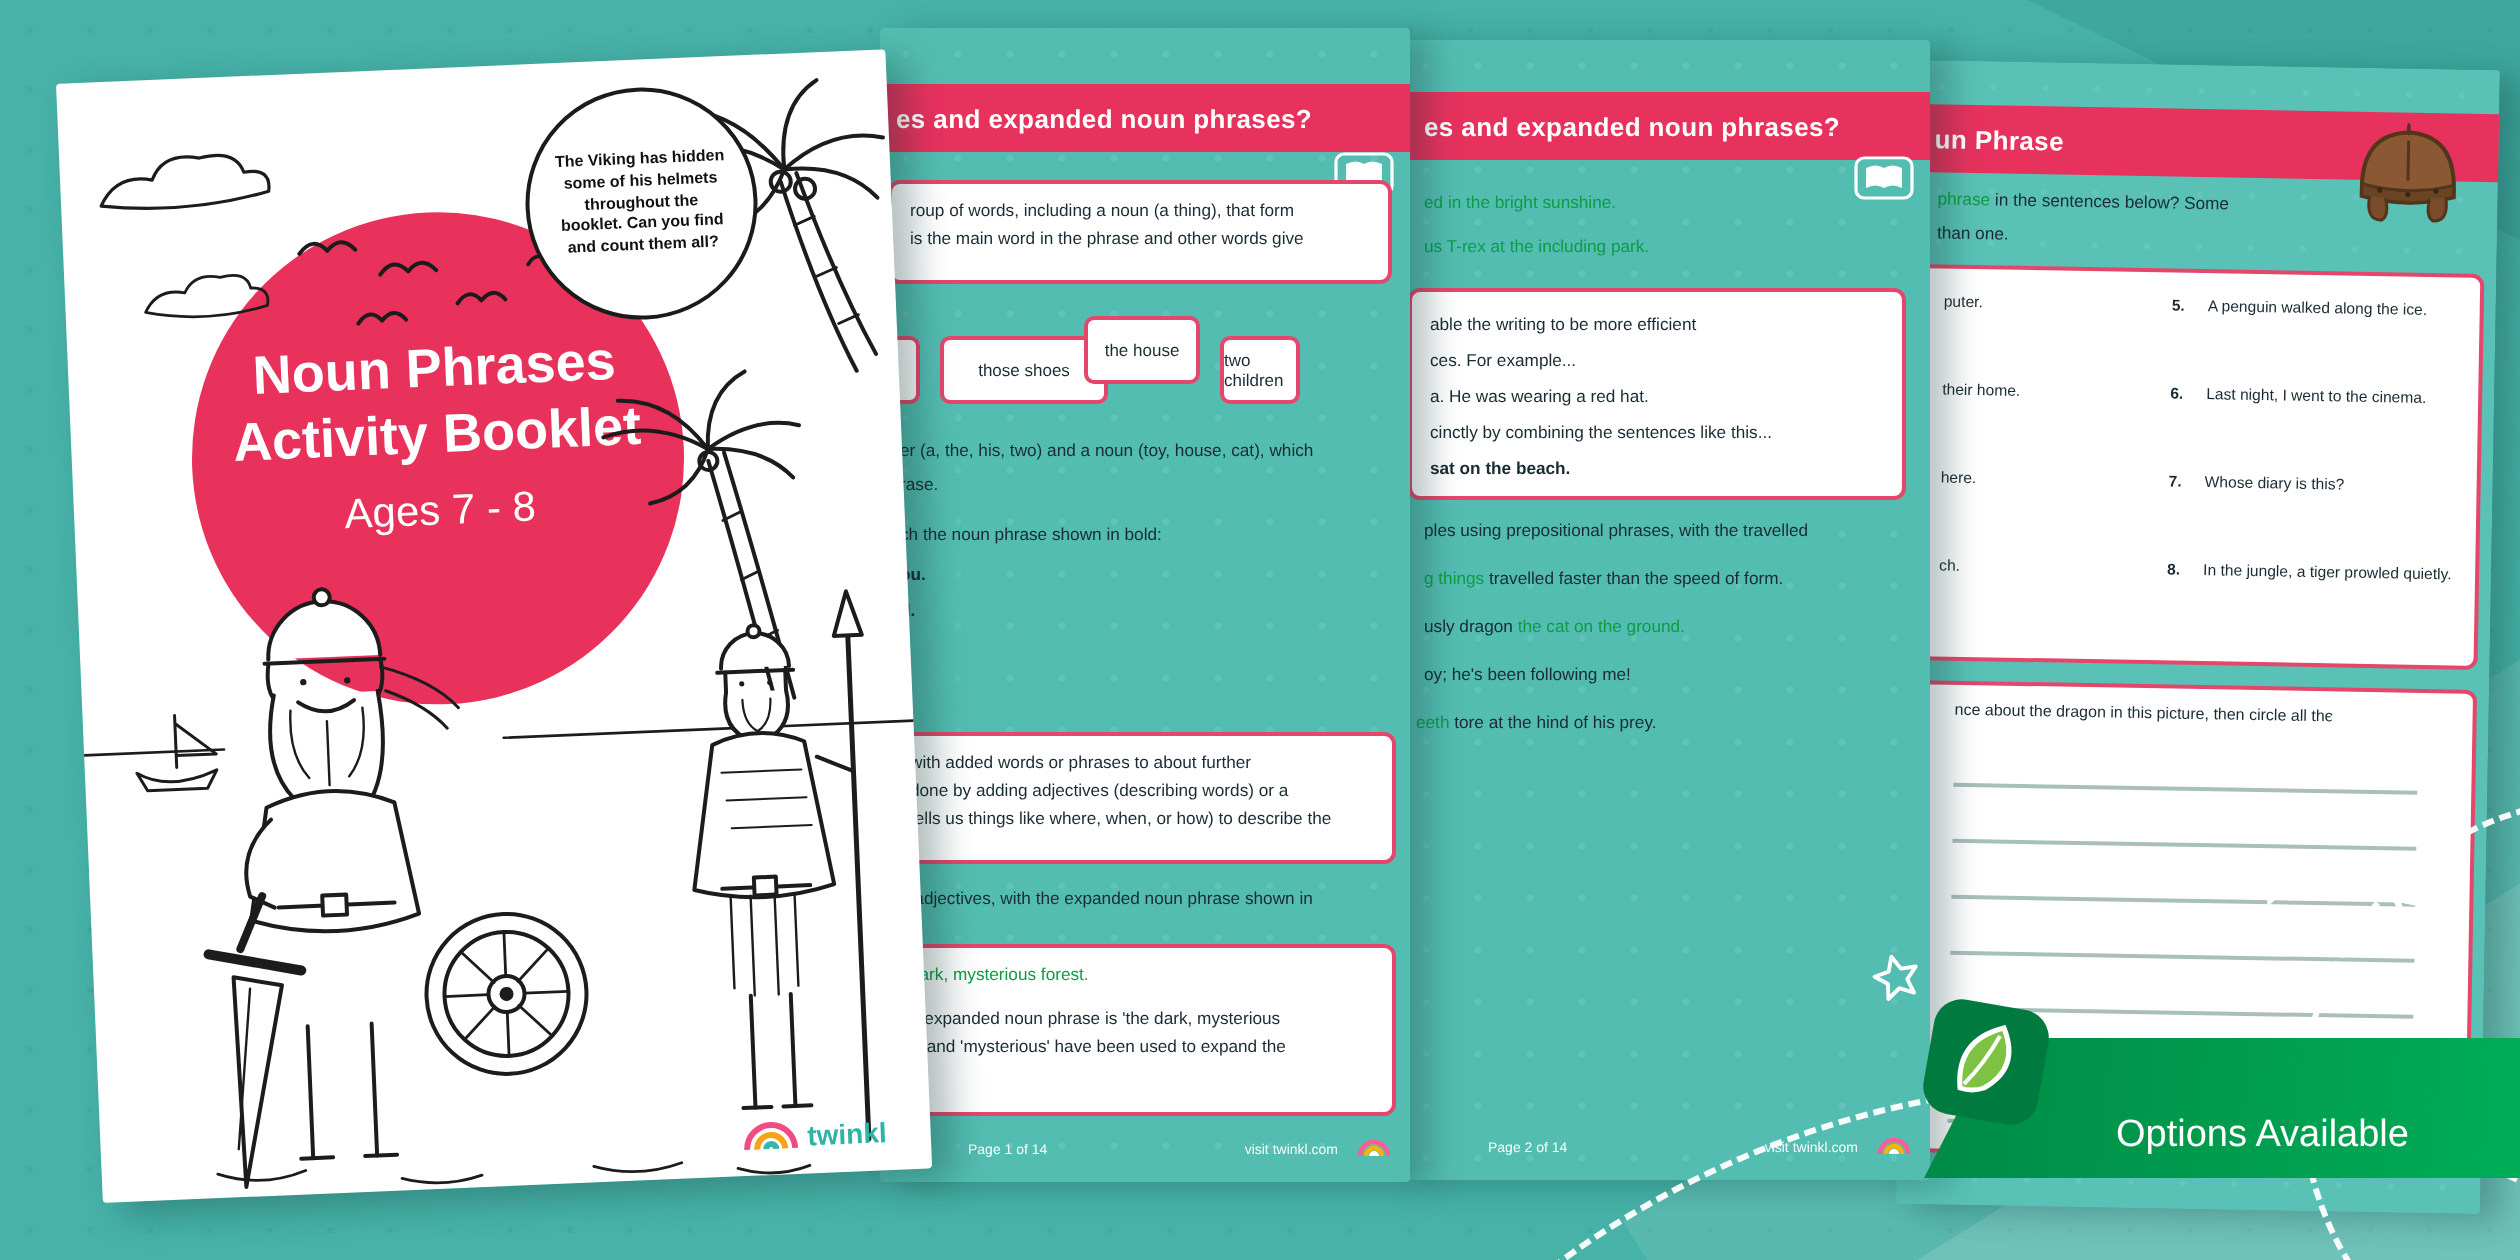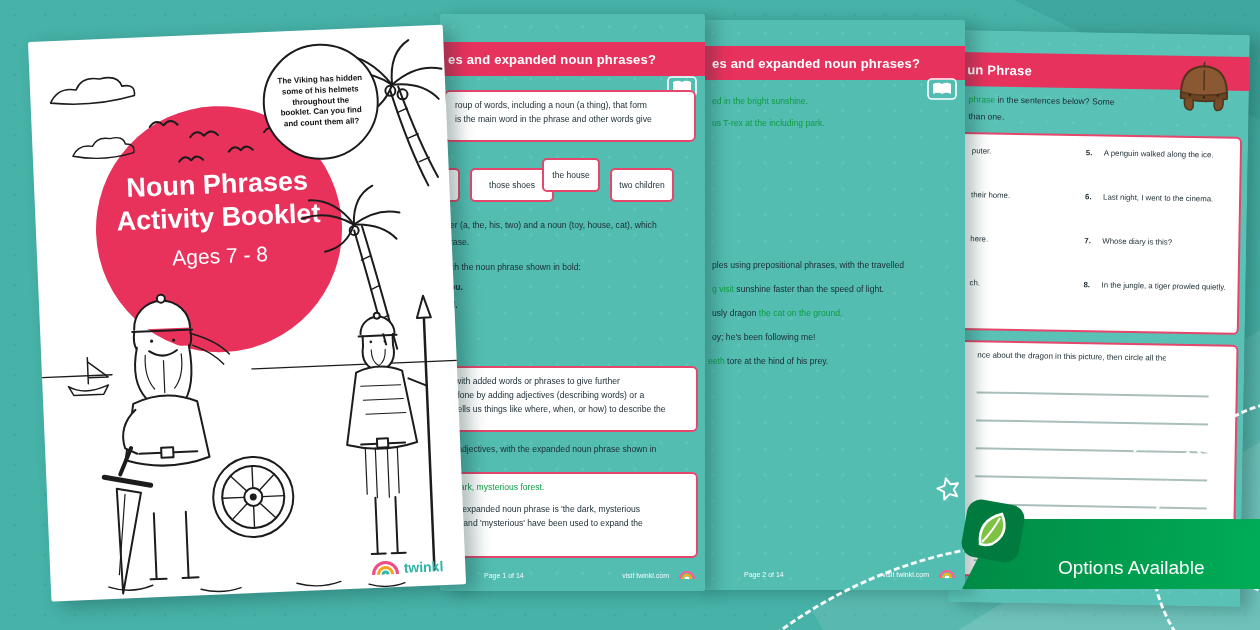--- a/index.html
+++ b/index.html
@@ -142,23 +142,30 @@
       <span class="header-title" style="padding-left:12px">es and expanded noun phrases?</span>
       <span class="book-badge" style="top:32px">
         <svg width="30" height="22" viewBox="0 0 30 22">
           <rect x="1" y="1" width="28" height="20" rx="4" fill="none" stroke="#fff" stroke-width="1.6"></rect>
           <path d="M6,6 Q11,3.5 15,6 Q19,3.5 24,6 V16 Q19,13.5 15,16 Q11,13.5 6,16 Z" fill="#fff"></path>
         </svg>
       </span>
     </div>
     <div class="line green" style="left:12px;top:76px">ed in the bright sunshine.</div>
     <div class="line green" style="left:12px;top:98px">us T-rex at the including park.</div>
+    <div class="wbox" style="left:4px;top:124px;width:249px;height:106px">
+      <div class="bt" style="line-height:18px">able the writing to be more efficient</div>
+      <div class="bt" style="line-height:18px">ces. For example...</div>
+      <div class="bt" style="line-height:18px">a. He was wearing a red hat.</div>
+      <div class="bt" style="line-height:18px">cinctly by combining the sentences like this...</div>
+      <div class="bt bold" style="line-height:18px">sat on the beach.</div>
+    </div>
     <div class="line" style="left:12px;top:240px">ples using prepositional phrases, with the travelled</div>
     <div class="line" style="left:12px;top:264px">
-      <span class="green">g visit</span><span> sunshine faster than the speed of light.</span>
+      <span class="green">g things</span><span> travelled faster than the speed of form.</span>
     </div>
     <div class="line" style="left:12px;top:288px">
       <span>usly dragon </span><span class="green">the cat on the ground.</span>
     </div>
     <div class="line" style="left:12px;top:312px">oy; he's been following me!</div>
     <div class="line" style="left:8px;top:336px">
       <span class="green">eeth</span><span> tore at the hind of his prey.</span>
     </div>
     <div class="pfooter" style="left:44px">Page 2 of 14</div>
     <div class="pfooter" style="right:36px">visit twinkl.com</div>
@@ -181,28 +188,28 @@
         </svg>
       </span>
     </div>
     <div class="wbox" style="left:4px;top:76px;width:252px;height:52px">
       <div class="bt">roup of words, including a noun (a thing), that form</div>
       <div class="bt">is the main word in the phrase and other words give</div>
     </div>
     <div class="chip" style="left:-8px;top:154px;width:28px"></div>
     <div class="chip" style="left:30px;top:154px;width:84px">those shoes</div>
     <div class="chip" style="left:102px;top:144px;width:58px">the house</div>
-    <div class="chip" style="left:170px;top:154px;width:64px">two children</div>
+    <div class="chip" style="left:170px;top:154px;width:40px">two children</div>
     <div class="line" style="left:10px;top:206px">er (a, the, his, two) and a noun (toy, house, cat), which</div>
     <div class="line" style="left:10px;top:223px">rase.</div>
     <div class="line" style="left:10px;top:248px">ch the noun phrase shown in bold:</div>
     <div class="line bold" style="left:10px;top:268px">ou.</div>
     <div class="line bold" style="left:10px;top:286px">d.</div>
     <div class="wbox" style="left:4px;top:352px;width:254px;height:66px">
-      <div class="bt">with added words or phrases to give further</div>
+      <div class="bt">with added words or phrases to about further</div>
       <div class="bt">done by adding adjectives (describing words) or a</div>
       <div class="bt">tells us things like where, when, or how) to describe the</div>
     </div>
     <div class="line" style="left:10px;top:430px">g adjectives, with the expanded noun phrase shown in</div>
     <div class="wbox" style="left:4px;top:458px;width:254px;height:86px">
       <div class="bt green">dark, mysterious forest.</div>
       <div class="bt" style="margin-top:8px">n expanded noun phrase is 'the dark, mysterious</div>
       <div class="bt">k' and 'mysterious' have been used to expand the</div>
     </div>
     <div class="pfooter" style="left:44px">Page 1 of 14</div>

